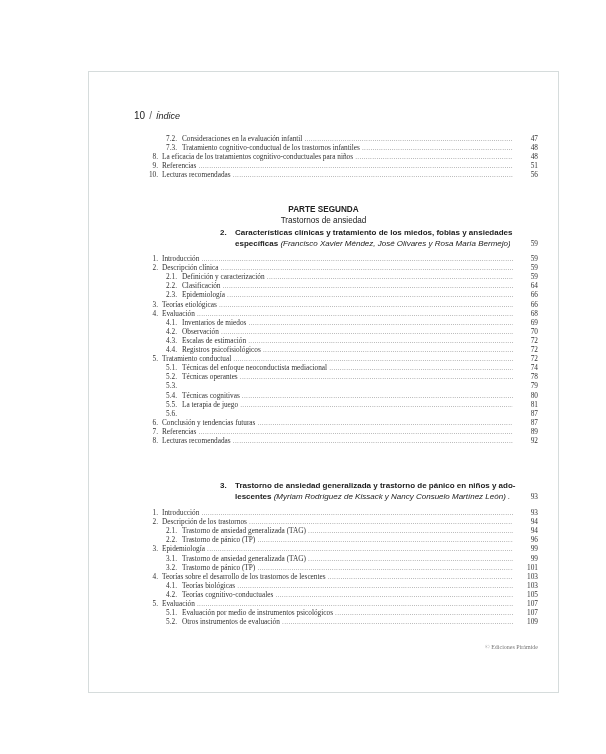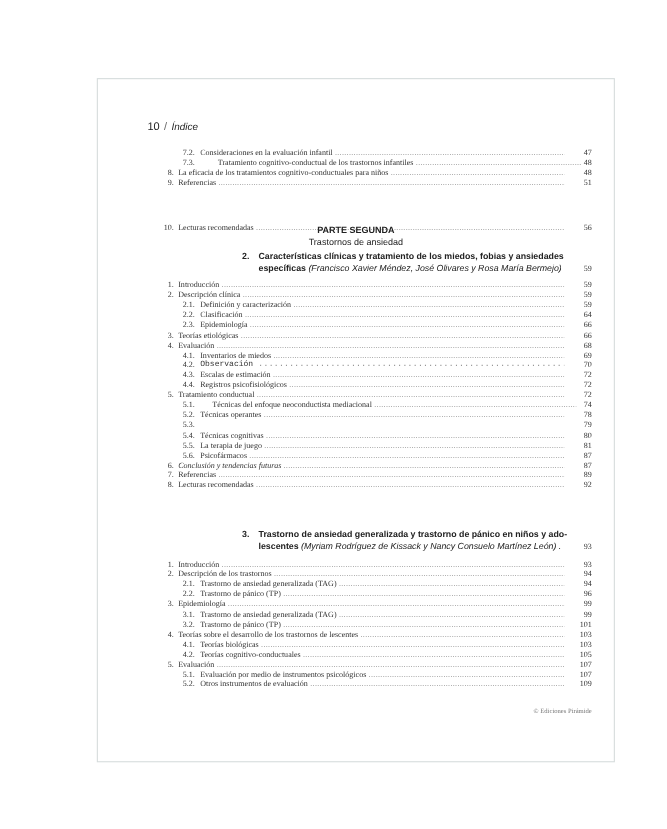--- a/index.html
+++ b/index.html
@@ -56,34 +56,34 @@
   </div>
 
   <div class="toc" id="toc">
       <div class="row" style="top: 62px;">
         <span class="n" style="left: 68px; width: 20px;">7.2.</span>
         <span class="t" style="left: 93px; width: 331px;">Consideraciones en la evaluación infantil</span>
         <span class="p">47</span>
       </div>
       <div class="row" style="top: 71px;">
         <span class="n" style="left: 68px; width: 20px;">7.3.</span>
-        <span class="t" style="left: 93px; width: 331px; margin-left: 16px;">Tratamiento cognitivo-conductual de los trastornos infantiles</span>
+        <span class="t" style="left: 93px; width: 331px;">Tratamiento cognitivo-conductual de los trastornos infantiles</span>
         <span class="p">48</span>
       </div>
       <div class="row" style="top: 80px;">
         <span class="n" style="left: 49px; width: 20px;">8.</span>
         <span class="t" style="left: 73px; width: 351px;">La eficacia de los tratamientos cognitivo-conductuales para niños</span>
         <span class="p">48</span>
       </div>
       <div class="row" style="top: 89px;">
         <span class="n" style="left: 49px; width: 20px;">9.</span>
         <span class="t" style="left: 73px; width: 351px;">Referencias</span>
         <span class="p">51</span>
       </div>
-      <div class="row" style="top: 98px; margin-top: 32px;">
+      <div class="row" style="top: 98px;">
         <span class="n" style="left: 49px; width: 20px;">10.</span>
         <span class="t" style="left: 73px; width: 351px;">Lecturas recomendadas</span>
         <span class="p">56</span>
       </div>
       <div class="part" style="top: 132px;">
         <div class="h1">PARTE SEGUNDA</div>
         <div class="h2">Trastornos de ansiedad</div>
       </div>
       <div class="chap" style="top: 155px;">
         <span class="n" style="left: 131px;">2.</span>
@@ -126,41 +126,41 @@
         <span class="t" style="left: 73px; width: 351px;">Evaluación</span>
         <span class="p">68</span>
       </div>
       <div class="row" style="top: 245.7px;">
         <span class="n" style="left: 68px; width: 20px;">4.1.</span>
         <span class="t" style="left: 93px; width: 331px;">Inventarios de miedos</span>
         <span class="p">69</span>
       </div>
       <div class="row" style="top: 254.8px;">
         <span class="n" style="left: 68px; width: 20px;">4.2.</span>
-        <span class="t" style="left: 93px; width: 331px; font-family: Liberation Mono, monospace;">Observación</span>
+        <span class="t" style="left: 93px; width: 331px;">Observación</span>
         <span class="p">70</span>
       </div>
       <div class="row" style="top: 263.9px;">
         <span class="n" style="left: 68px; width: 20px;">4.3.</span>
         <span class="t" style="left: 93px; width: 331px;">Escalas de estimación</span>
         <span class="p">72</span>
       </div>
       <div class="row" style="top: 273px;">
         <span class="n" style="left: 68px; width: 20px;">4.4.</span>
         <span class="t" style="left: 93px; width: 331px;">Registros psicofisiológicos</span>
         <span class="p">72</span>
       </div>
       <div class="row" style="top: 282.1px;">
         <span class="n" style="left: 49px; width: 20px;">5.</span>
         <span class="t" style="left: 73px; width: 351px;">Tratamiento conductual</span>
         <span class="p">72</span>
       </div>
       <div class="row" style="top: 291.2px;">
         <span class="n" style="left: 68px; width: 20px;">5.1.</span>
-        <span class="t" style="left: 104px; width: 331px; font-family: Liberation Serif, serif;">Técnicas del enfoque neoconductista mediacional</span>
+        <span class="t" style="left: 93px; width: 331px; font-family: Liberation Serif, serif;">Técnicas del enfoque neoconductista mediacional</span>
         <span class="p">74</span>
       </div>
       <div class="row" style="top: 300.3px;">
         <span class="n" style="left: 68px; width: 20px;">5.2.</span>
         <span class="t" style="left: 93px; width: 331px;">Técnicas operantes</span>
         <span class="p">78</span>
       </div>
       <div class="row" style="top: 309.4px;">
         <span class="n" style="left: 68px; width: 20px;">5.3.</span>
         <span class="p">79</span>
@@ -170,26 +170,25 @@
         <span class="t" style="left: 93px; width: 331px;">Técnicas cognitivas</span>
         <span class="p">80</span>
       </div>
       <div class="row" style="top: 327.6px;">
         <span class="n" style="left: 68px; width: 20px;">5.5.</span>
         <span class="t" style="left: 93px; width: 331px;">La terapia de juego</span>
         <span class="p">81</span>
       </div>
       <div class="row" style="top: 336.7px;">
         <span class="n" style="left: 68px; width: 20px;">5.6.</span>
-        <span class="t" style="left: 93px; width: 331px;">Psicofármacos</span>
         <span class="p">87</span>
       </div>
       <div class="row" style="top: 345.8px;">
         <span class="n" style="left: 49px; width: 20px;">6.</span>
-        <span class="t" style="left: 73px; width: 351px; font-style: italic;">Conclusión y tendencias futuras</span>
+        <span class="t" style="left: 73px; width: 351px;">Conclusión y tendencias futuras</span>
         <span class="p">87</span>
       </div>
       <div class="row" style="top: 354.9px;">
         <span class="n" style="left: 49px; width: 20px;">7.</span>
         <span class="t" style="left: 73px; width: 351px;">Referencias</span>
         <span class="p">89</span>
       </div>
       <div class="row" style="top: 364px;">
         <span class="n" style="left: 49px; width: 20px;">8.</span>
         <span class="t" style="left: 73px; width: 351px;">Lecturas recomendadas</span>

